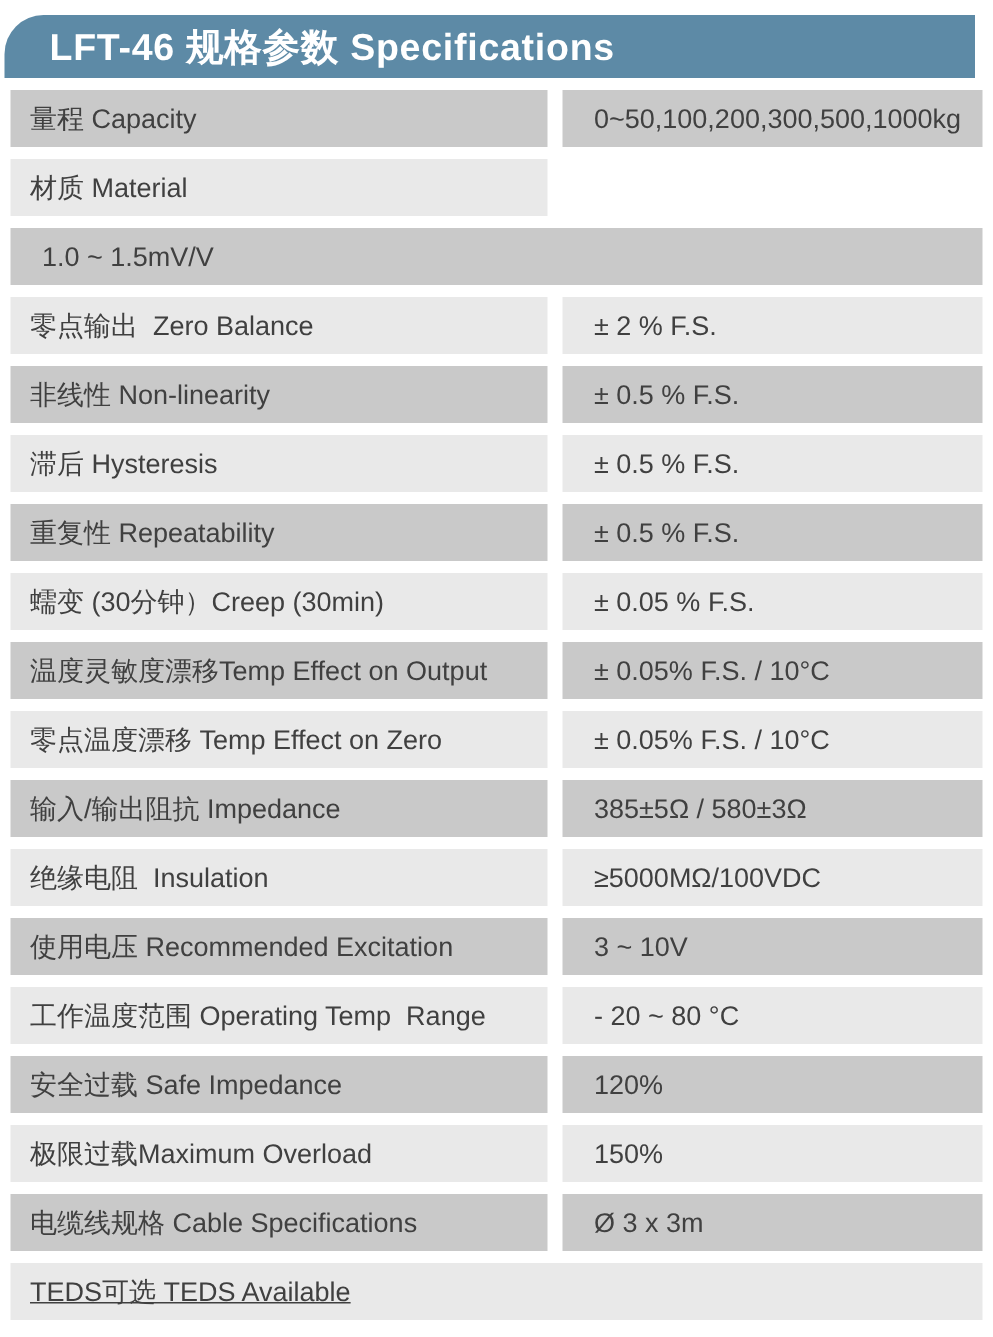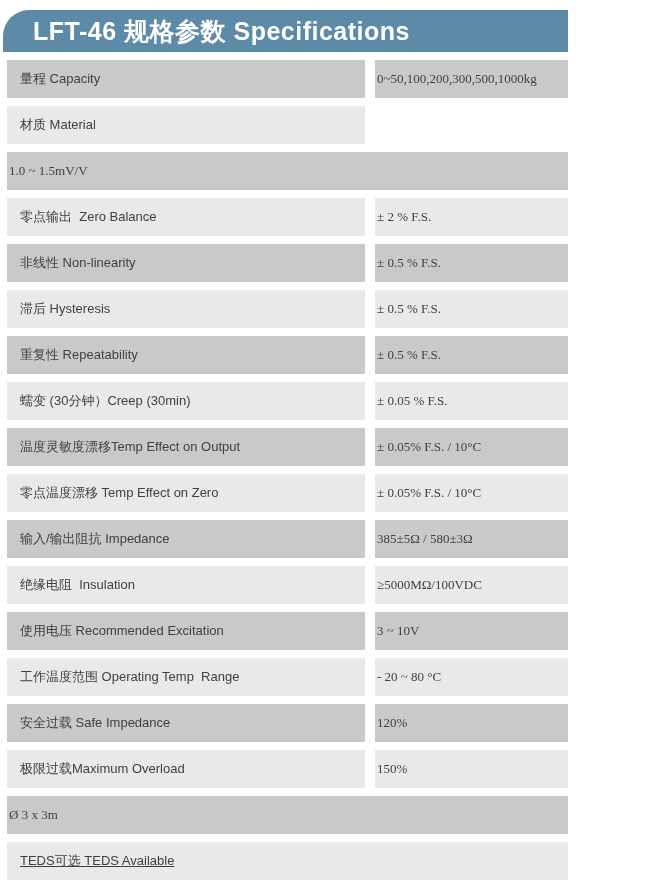--- a/index.html
+++ b/index.html
@@ -3,21 +3,21 @@
 <meta charset="utf-8">
 <style>
   html, body {
     margin: 0;
     padding: 0;
     background: #ffffff;
     font-family: "Liberation Sans", "DejaVu Sans", sans-serif;
   }
   .page {
     position: relative;
-    width: 568px;
+    width: 662px;
     height: 891px;
     background: #ffffff;
     overflow: hidden;
   }
   .header {
     position: absolute;
     left: 3px;
     top: 10px;
     width: 647px;
     height: 42px;
@@ -42,34 +42,33 @@
   }
   .row {
     display: flex;
     height: 38px;
     margin-bottom: 8px;
   }
   .cell {
     display: flex;
     align-items: center;
     color: var(--text-color, #404040);
-    font-size: 13px;
+    font-size: 18px;
     white-space: pre;
     overflow: hidden;
     text-align: right;
   }
   .cell.label {
     width: 345px;
     padding-left: 13px;
     margin-right: 10px;
   }
   .cell.value {
     flex: 1;
-    padding-left: 2px;
-    font-family: Liberation Serif, serif;
+    padding-left: 21px;
   }
   .row.dark .cell { background: var(--row-dark, #c9c9c9); }
   .row.light .cell { background: var(--row-light, #e9e9e9); }
   .row.full .cell.label {
     width: auto;
     flex: 1;
     margin-right: 0;
     text-decoration: underline;
   }
 </style>
@@ -153,20 +152,21 @@
     <div class="cell label">安全过载 Safe Impedance</div>
     <div class="cell value">120%</div>
   </div>
 
   <div class="row light">
     <div class="cell label">极限过载Maximum Overload</div>
     <div class="cell value">150%</div>
   </div>
 
   <div class="row dark">
+    <div class="cell label">电缆线规格 Cable Specifications</div>
     <div class="cell value">Ø 3 x 3m</div>
   </div>
 
   <div class="row light full">
     <div class="cell label">TEDS可选 TEDS Available</div>
 
   </div>
 </div>
 </div>
 

